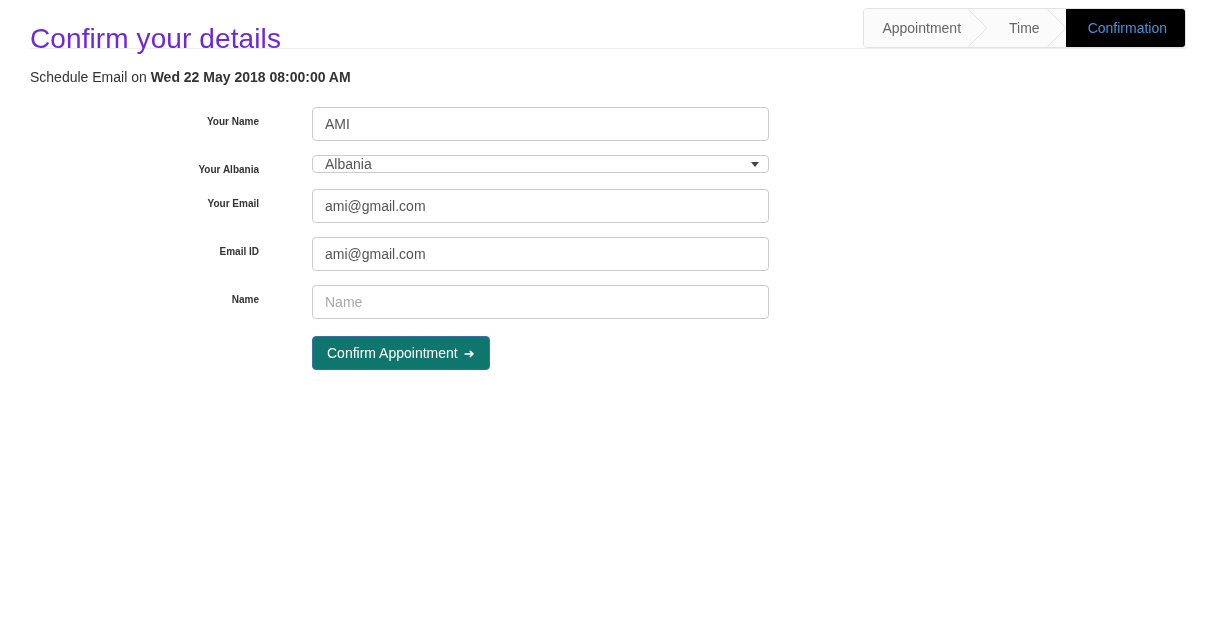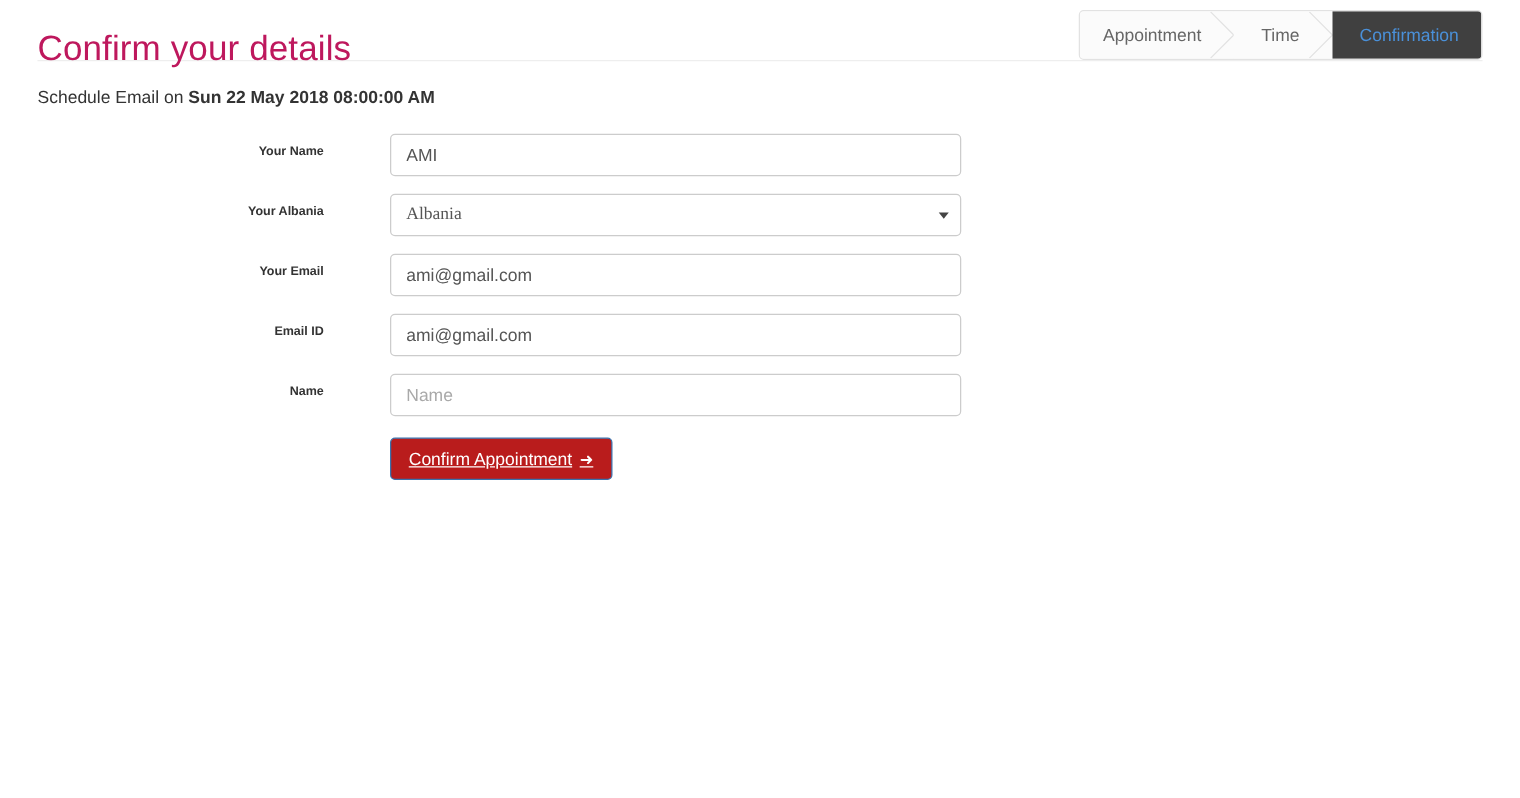--- a/index.html
+++ b/index.html
@@ -22,21 +22,21 @@
     margin: 0 30px;
     height: 48px;
     border-bottom: 1px solid #eeeeee;
   }
   .page-title {
     position: absolute;
     left: 0;
     top: 4px;
     font-size: 28px;
     font-weight: normal;
-    color: #be185d;
+    color: #6d28d9;
     letter-spacing: 0.1px;
     white-space: nowrap;
   }
 
   
   .wizard {
     position: absolute;
     right: 0;
     top: 8px;
     display: flex;
@@ -61,21 +61,21 @@
   .wizard-step .chev {
     position: absolute;
     right: -1px;
     top: 0;
     width: 20px;
     height: 100%;
     pointer-events: none;
   }
   .wizard-step .chev svg { display: block; }
   .wizard-step.active {
-    background: #404040;
+    background: #000000;
     color: #4a90d9;
     padding-right: 18px;
   }
 
   
   .schedule-line {
     margin: 20px 0 0 30px;
     font-size: 14px;
     color: #333333;
   }
@@ -117,31 +117,30 @@
     border: 1px solid #cccccc;
     border-radius: 4px;
     outline: none;
   }
   .form-input::placeholder { color: #a9a9a9; }
 
   
   .select-wrap { position: relative; }
   .select-box {
     width: 100%;
-    height: 34px;
+    height: 18px;
     box-sizing: border-box;
     padding: 7px 26px 7px 12px;
     font-size: 14px;
     color: #555555;
     background: #ffffff;
     border: 1px solid #cccccc;
     border-radius: 4px;
     display: flex;
     align-items: center;
-    font-family: Liberation Serif, serif;
   }
   .select-caret {
     position: absolute;
     right: 10px;
     top: 50%;
     margin-top: -2px;
     width: 0;
     height: 0;
     border-left: 4px solid transparent;
     border-right: 4px solid transparent;
@@ -228,26 +227,25 @@
   }
   .btn-primary {
     display: inline-flex;
     align-items: center;
     gap: 6px;
     height: 34px;
     padding: 0 14px;
     font-family: "Liberation Sans", sans-serif;
     font-size: 14px;
     color: #ffffff;
-    background: #b91c1c;
+    background: #0f766e;
     border: 1px solid #3a72ad;
     border-radius: 4px;
     cursor: pointer;
     white-space: nowrap;
-    text-decoration: underline;
   }
   .btn-arrow { font-size: 13px; line-height: 1; }
 </style>
 </head>
 <body>
 
 <div class="page-header">
   <h1 class="page-title">Confirm your details</h1>
 
   <div class="wizard">
@@ -268,21 +266,21 @@
       </span>
     </div>
     <div class="wizard-step active">
       <span>Confirmation</span>
     </div>
   </div>
 </div>
 
 <div class="schedule-line">
   <span>Schedule Email on</span>
-  <span class="strong">Sun 22 May 2018 08:00:00 AM</span>
+  <span class="strong">Wed 22 May 2018 08:00:00 AM</span>
 </div>
 
 <div class="form">
 
   <div class="form-row">
     <div class="form-label">Your Name</div>
     <div class="form-control-wrap">
       <input class="form-input" type="text" value="AMI" style="">
     </div>
   </div>

